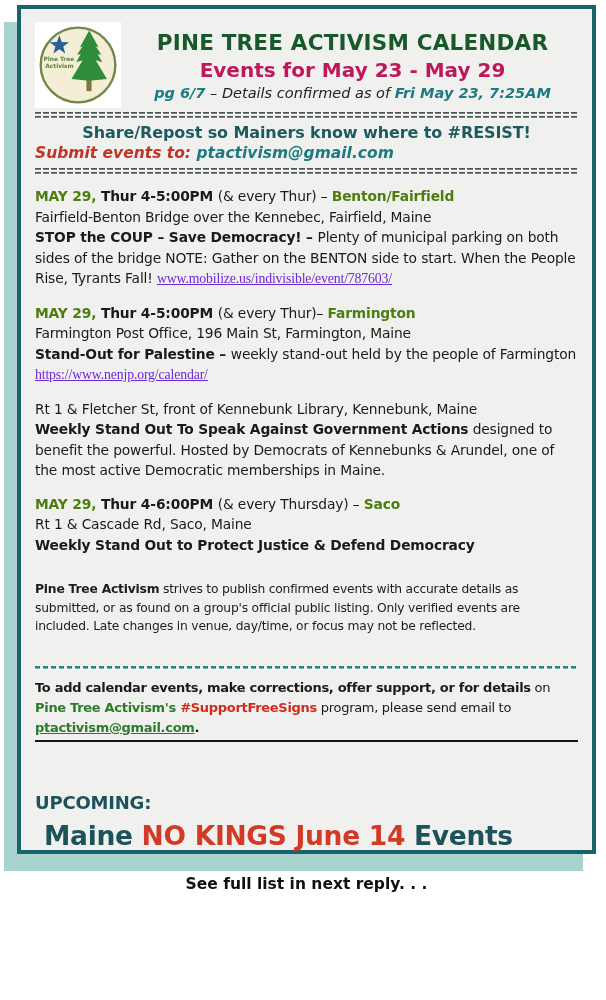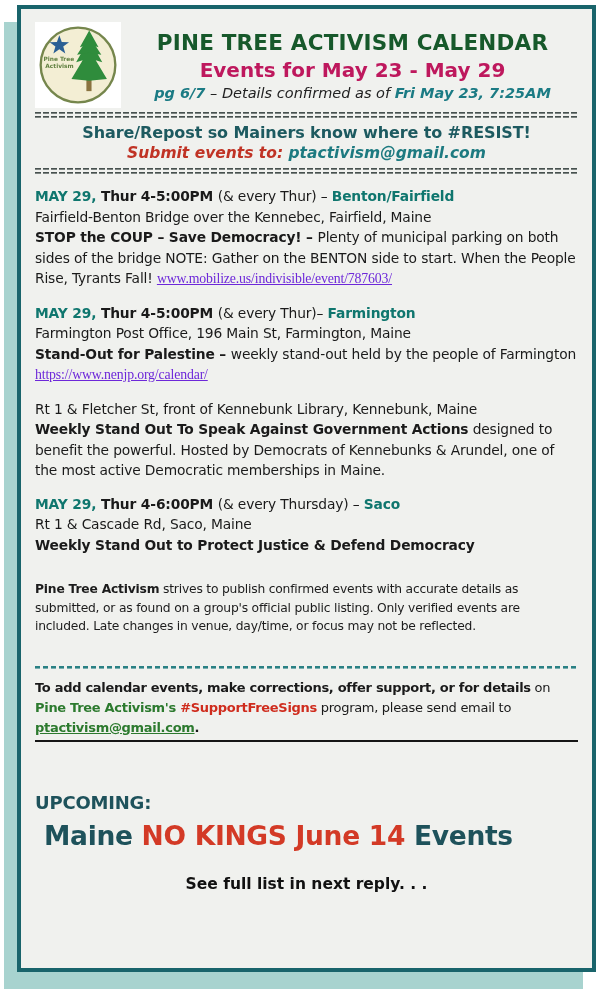--- a/index.html
+++ b/index.html
@@ -1,20 +1,20 @@
 <!DOCTYPE html>
 <html><head>
 <meta charset="utf-8">
 <style>
   * { margin:0; padding:0; box-sizing:border-box; }
   html,body { width:606px; height:1000px; background:#ffffff; overflow:hidden; }
   body { font-family:"DejaVu Sans","Liberation Sans",sans-serif; color:#1a1a1a; position:relative; }
 
   .panel {
-    position:absolute; left:17px; top:5px; width:579px; height:967px;
+    position:absolute; left:17px; top:5px; width:579px; height:849px;
     background:#f0f1ee; border:4px solid #19646b;
     box-shadow:-13px 17px 0 #a8d3cf;
     padding:13px 14px 0 14px;
   }
 
   
   .hdr { display:flex; align-items:center; margin-bottom:4px; }
   .logo-box { width:86px; height:86px; background:#ffffff; flex:0 0 auto; display:flex; align-items:center; justify-content:center; }
   .hdr-text { flex:1; text-align:center; padding-left:6px; }
   .title { font-size:21.5px; font-weight:bold; color:#17592b; letter-spacing:0.2px; }
@@ -33,29 +33,29 @@
     background-position:0 0,0 4px;
     background-repeat:no-repeat;
   }
   .sep-dash {
     height:3px; margin-top:30px;
     background-image:repeating-linear-gradient(90deg,#2a8184 0 5px,rgba(0,0,0,0) 5px 8px);
     background-size:100% 2.6px; background-repeat:no-repeat;
   }
 
   .share { text-align:center; font-size:16px; font-weight:bold; color:#1d5a60; margin-top:5px; letter-spacing:-0.1px; }
-  .submit { text-align:center; font-size:15.5px; font-weight:bold; font-style:italic; margin:2px 0 6px; }
+  .submit { text-align:left; font-size:15.5px; font-weight:bold; font-style:italic; margin:2px 0 6px; }
   .submit .s-label { color:#c03325; }
   .submit .s-email { color:#1d7a80; }
 
   
   .events { margin-top:12px; }
   .event { margin-bottom:13px; font-size:13.8px; line-height:20.5px; letter-spacing:-0.15px; }
   .bold { font-weight:bold; }
-  .red { color:#0f766e; }
+  .red { color:#4d7c0f; }
   .link { color:#6d28d9; text-decoration:underline; cursor:pointer;font-family:Liberation Serif, serif; }
 
   .disclaimer { margin-top:25px; font-size:12.3px; line-height:18.5px; letter-spacing:-0.2px; color:#1c1c1c; }
 
   .contact { margin-top:9px; font-size:13px; line-height:20px; letter-spacing:-0.3px; font-weight:bold; border-bottom:2px solid #161616; padding-bottom:2px; }
   .contact .c-plain { font-weight:normal; }
   .contact .c-green { color:#2c7a2e; }
   .contact .c-red { color:#cf2c1d; }
   .contact .c-email { color:#2c7a2e; text-decoration:underline; cursor:pointer; }
 

